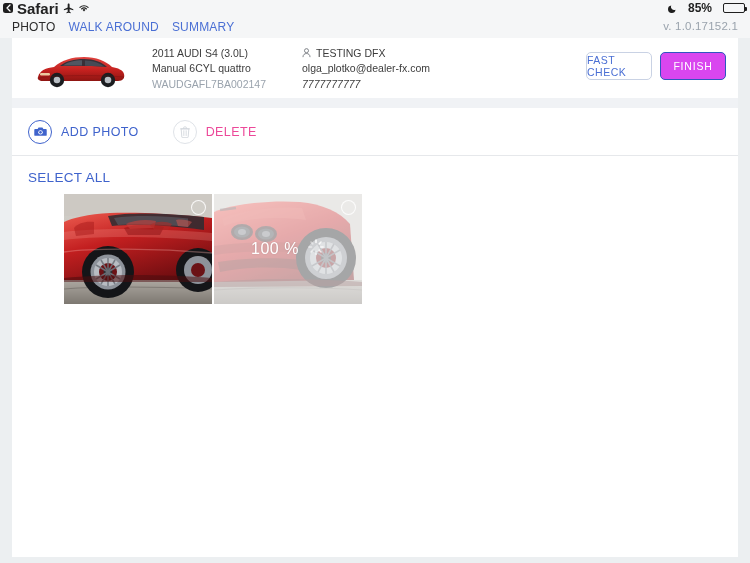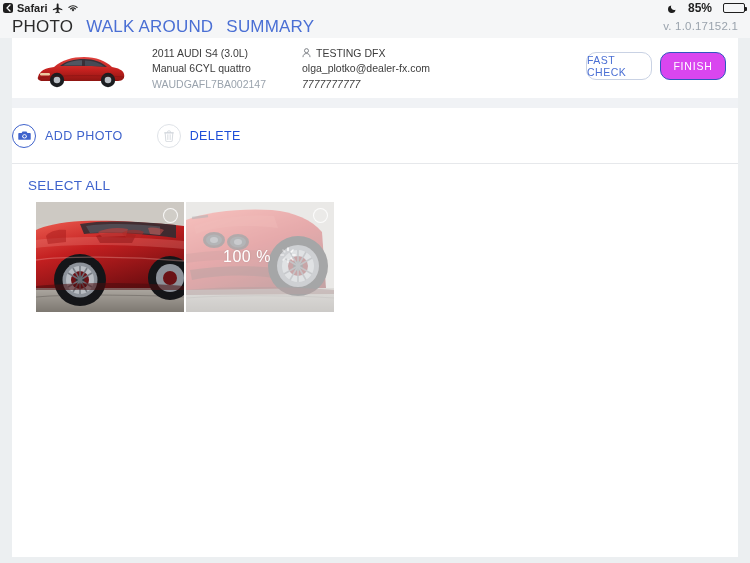--- a/index.html
+++ b/index.html
@@ -53,21 +53,21 @@
   }
   .back-chip {
     width: 10px; height: 10px;
     background: #1f1f1f;
     border-radius: 2.5px;
     display: inline-flex;
     align-items: center;
     justify-content: center;
   }
   .back-chip svg { display: block; }
-  .sb-app { font-weight: bold; font-size: 11px; letter-spacing: 0; }
+  .sb-app { font-weight: bold; font-size: 15px; letter-spacing: 0; }
   .icon-inline { display: inline-flex; align-items: center; }
   .battery {
     width: 22px; height: 9.5px;
     border: 1px solid #1f1f1f;
     border-radius: 2px;
     position: relative;
     box-sizing: border-box;
     padding: 1px;
   }
   .battery::after {
@@ -91,21 +91,21 @@
     left: 0; top: 16px;
     width: 750px;
     height: 22px;
     background: #f5f6f7;
     display: flex;
     align-items: center;
     padding-left: 12px;
     box-sizing: border-box;
   }
   .nav-item {
-    font-size: 17px;
+    font-size: 12px;
     color: #4a6fd4;
     margin-right: 13px;
     letter-spacing: 0.2px;
     cursor: pointer;
   }
   .nav-item.active {
     color: #2b2b2b;
   }
   .version {
     position: absolute;
@@ -178,21 +178,21 @@
   }
   .btn {
     font-size: 10.5px;
     letter-spacing: 0.5px;
     height: 28px;
     display: inline-flex;
     align-items: center;
     justify-content: center;
     box-sizing: border-box;
     cursor: pointer;
-    border-radius: 10px;
+    border-radius: 5px;
   }
   .btn-outline {
     width: 66px;
     border: 1px solid #c9d2e4;
     background: #ffffff;
     color: #4a6fd4;
   }
   .btn-primary {
     width: 66px;
     background: #d946ef;
@@ -202,24 +202,25 @@
   }
 
   
   .gap-strip {
     height: 10px;
     background: #f0f2f5;
   }
 
   
   .toolbar {
-    height: 56px;
+    height: 48px;
     background: #ffffff;
     display: flex;
     align-items: center;
+    padding-left: 16px;
     border-bottom: 1px solid #e6e8eb;
     box-sizing: border-box;
   }
   .tool-action {
     display: flex;
     align-items: center;
     gap: 9px;
     margin-right: 34px;
     cursor: pointer;
   }
@@ -232,37 +233,38 @@
     align-items: center;
     justify-content: center;
     box-sizing: border-box;
   }
   .circ.gray { border-color: #dfe3e8; }
   .tool-label {
     font-size: 12.5px;
     color: #3f63cc;
     letter-spacing: 0.4px;
   }
-  .tool-label.gray { color: #1d4ed8; }
+  .tool-label.gray { color: #ec4899; }
 
   
   .select-all {
     padding: 14px 0 9px 16px;
     font-size: 13.5px;
     color: #3f63cc;
     letter-spacing: 0.3px;
     cursor: pointer;
     display: inline-block;
   }
 
   
   .photo-grid {
     display: flex;
     padding-left: 24px;
     gap: 2px;
+    margin-left: 28px;
   }
   .photo-tile {
     width: 148px;
     height: 110px;
     position: relative;
     overflow: hidden;
     cursor: pointer;
     background: #cfcfcf;
   }
   .photo-tile svg.art { display: block; position: absolute; left: 0; top: 0; }

